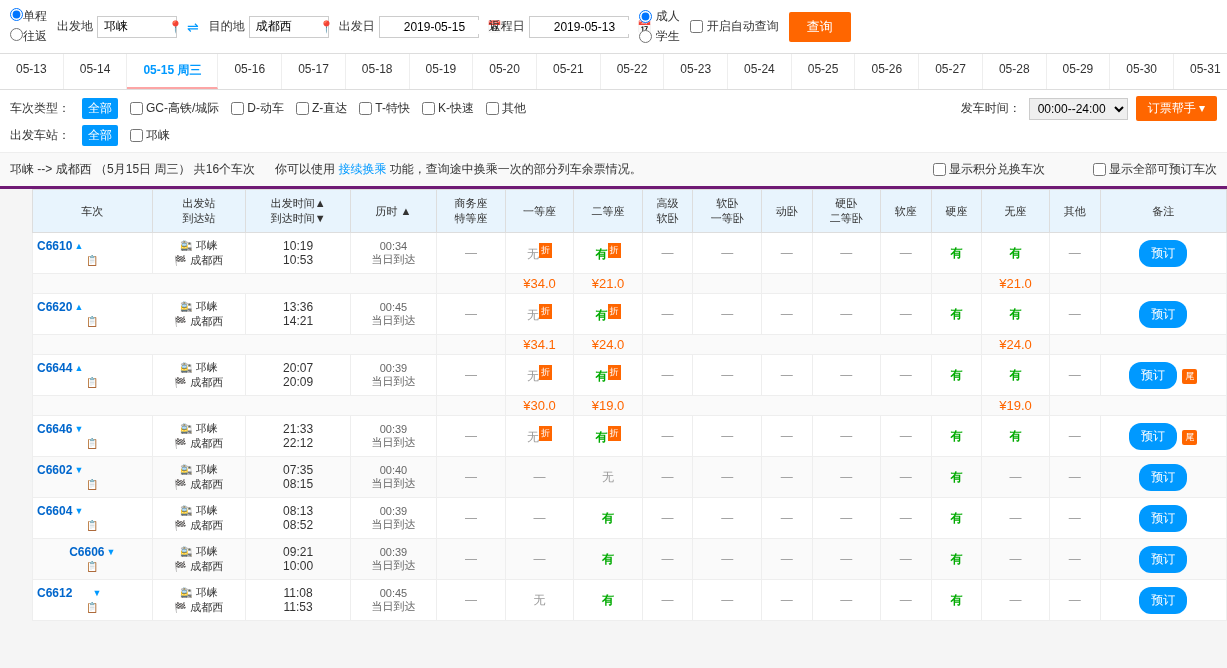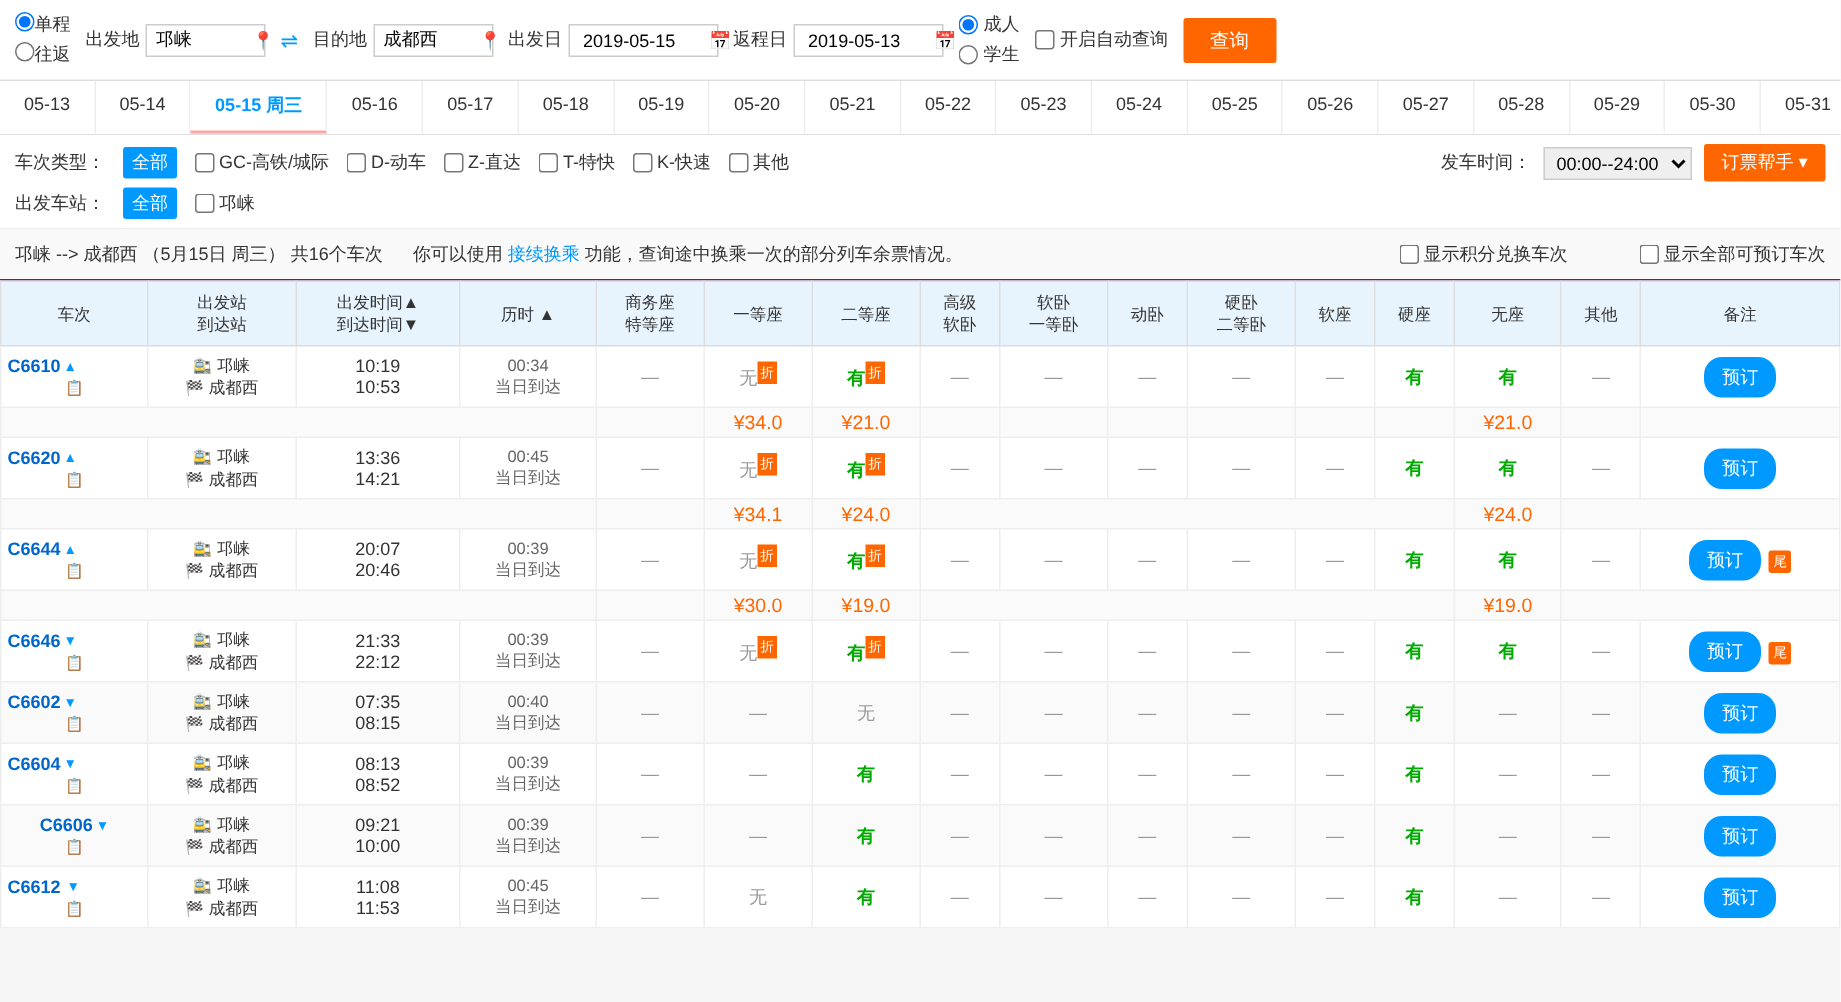--- a/index.html
+++ b/index.html
@@ -29,21 +29,21 @@
     }
     .input-box input {
       border: none;
       outline: none;
       font-size: 12px;
       width: 60px;
     }
     .arrow-icon { color: #0099ff; font-size: 14px; cursor: pointer; }
     .date-input {
       border: 1px solid #ccc;
-      padding: 3px 9px;
+      padding: 3px 24px;
       font-size: 12px;
       width: 100px;
       display: inline-flex;
       align-items: center;
       gap: 4px;
     }
     .date-input input { border: none; outline: none; font-size: 12px; width: 80px; }
     .search-btn {
       background: #ff6600;
       color: #fff;
@@ -107,21 +107,21 @@
     .active-filter {
       background: #0099ff;
       color: #fff;
       padding: 2px 6px;
       border-radius: 2px;
     }
 
     .route-info {
       background: #f9f9f9;
       padding: 8px 10px;
-      border-bottom: 1px solid #701a75;
+      border-bottom: 3px solid #701a75;
       font-size: 12px;
       display: flex;
       align-items: flex-end;
       gap: 20px;
     }
     .route-info a { color: #0099ff; text-decoration: none; }
     .route-info .check-options { margin-left: auto; display: flex; align-items: center; gap: 10px; }
     .route-info .check-item { display: flex; align-items: center; gap: 3px; font-size: 12px; margin-left: 38px; }
 
     .train-table { width: 100%; border-collapse: collapse; background: #fff; }
@@ -174,21 +174,21 @@
     }
     .end-badge {
       display: inline-block;
       background: #ff6600;
       color: #fff;
       font-size: 9px;
       padding: 1px 3px;
       border-radius: 2px;
       margin-left: 2px;
     }
-    .table-wrapper { overflow-x: auto; }
+    .table-wrapper { overflow-x: auto; padding-left: 32px; }
     
     .th-sortable { cursor: pointer; }
   </style>
 </head>
 <body>
 
 <div class="top-bar">
   <div class="radio-group">
     <label class="radio-item">
       <input type="radio" name="triptype" checked="" style="">
@@ -499,21 +499,21 @@
         <td>
           <div class="station-info">
             <span style="color:#0099ff;font-size:10px;">🚉</span>
             <span>邛崃</span><br>
             <span style="color:#888;font-size:10px;">🏁</span>
             <span>成都西</span>
           </div>
         </td>
         <td>
           <div class="time-info">20:07</div>
-          <div class="time-info">20:46</div>
+          <div class="time-info">20:09</div>
         </td>
         <td>
           <div class="duration-info">00:39</div>
           <div class="duration-info">当日到达</div>
         </td>
         <td><span class="unavailable">—</span></td>
         <td>
           <span class="unavailable">无</span><sup class="discount-badge">折</sup>
         </td>
         <td>
@@ -702,21 +702,21 @@
         <td><span class="available">有</span></td>
         <td><span class="unavailable">—</span></td>
         <td><span class="unavailable">—</span></td>
         <td>
           <button class="book-btn">预订</button>
         </td>
       </tr>
 
       <tr>
         <td>
-          <div style="display:flex;align-items:center;gap:4px;">
+          <div style="display:flex;align-items:center;gap:20px;">
             <a class="train-number">C6612</a>
             <span style="color:#0099ff;font-size:9px;">▼</span>
           </div>
           <span style="color:#999;font-size:10px;">📋</span>
         </td>
         <td>
           <div class="station-info">
             <span style="color:#0099ff;font-size:10px;">🚉</span>
             <span>邛崃</span><br>
             <span style="color:#888;font-size:10px;">🏁</span>

